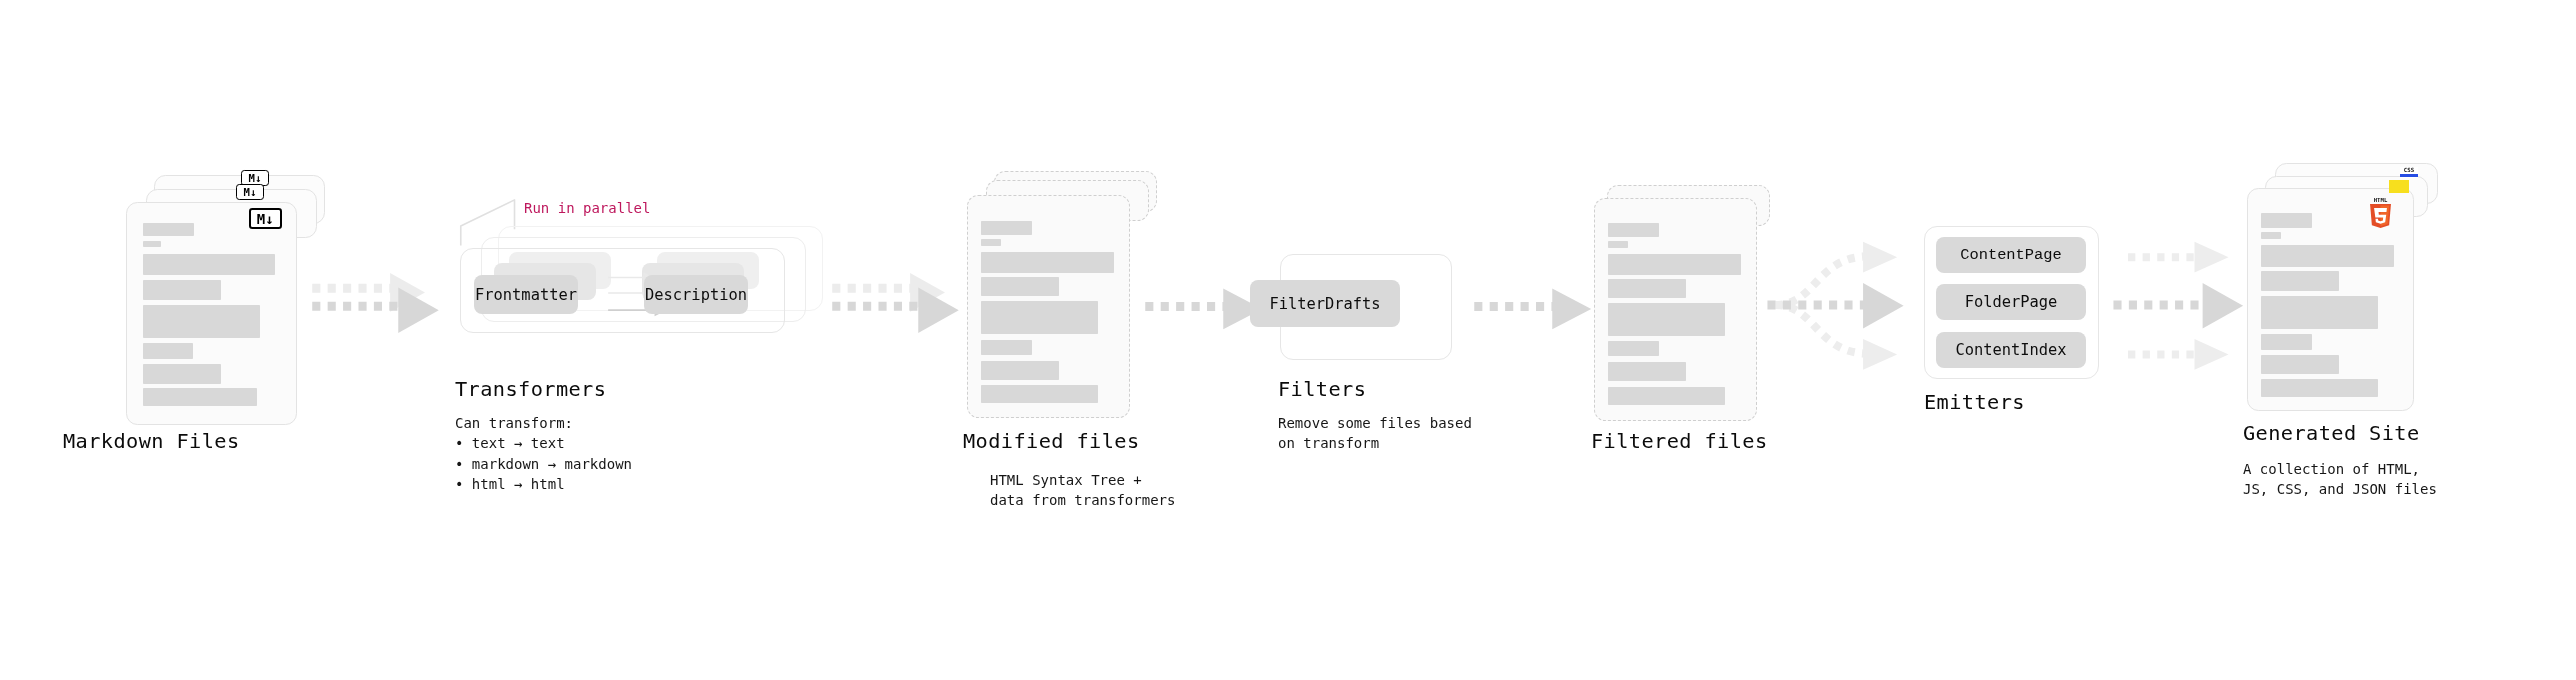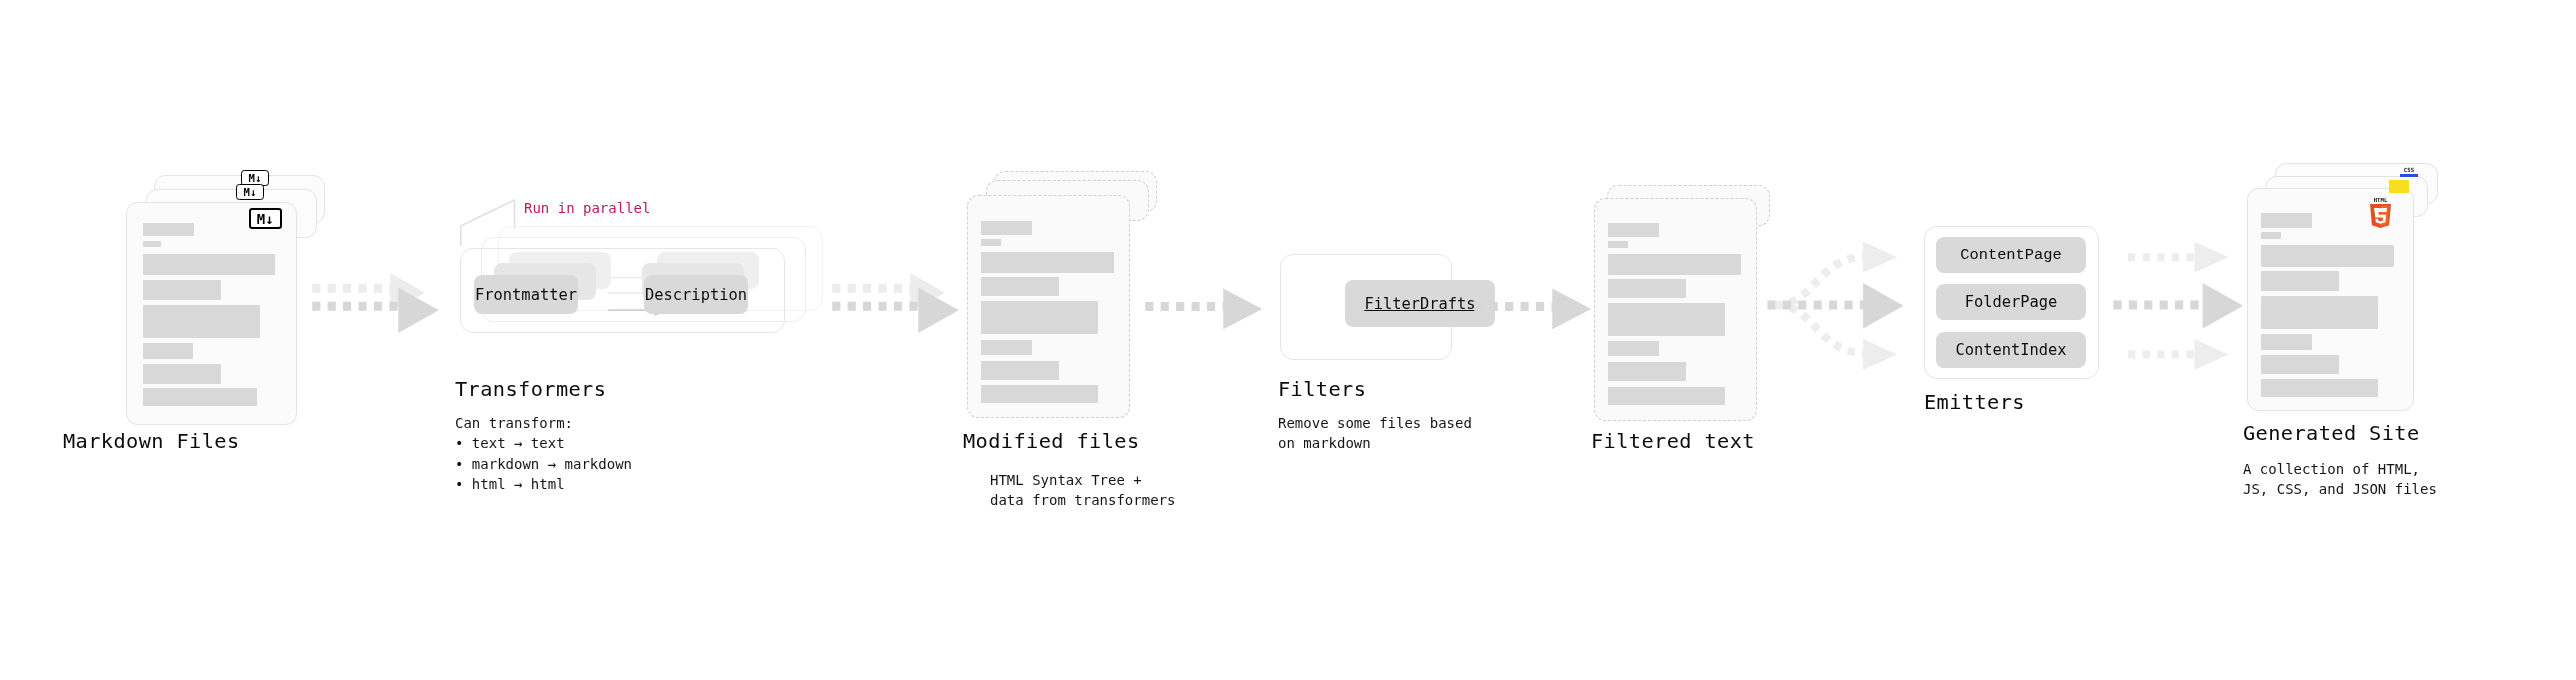--- a/index.html
+++ b/index.html
@@ -204,27 +204,27 @@
 
   <svg style="left:1142px; top:286px; width:130px; height:49px;" viewBox="0 0 160 60" width="130" height="49">
     <g stroke="#d7d7d7" stroke-width="11" stroke-dasharray="10 9" fill="none">
       <line x1="4" y1="25" x2="112" y2="25"></line>
     </g>
     <polygon points="100,3 148,28 100,53" fill="#d7d7d7"></polygon>
   </svg>
 
   <div class="stack">
     <div class="group" style="left:1280px; top:254px; width:172px; height:106px;"></div>
-    <div class="chip" style="left:1345px; top:280px; width:150px; height:47px;text-decoration:underline;">
+    <div class="chip" style="left:1250px; top:280px; width:150px; height:47px;">
       <span>FilterDrafts</span>
     </div>
   </div>
   <div class="cap-title" style="left:1278px; top:377px;">Filters</div>
   <div class="cap-sub" style="left:1278px; top:413px;">Remove some files based
-on markdown</div>
+on transform</div>
 
   <svg style="left:1471px; top:286px; width:130px; height:49px;" viewBox="0 0 160 60" width="130" height="49">
     <g stroke="#d7d7d7" stroke-width="11" stroke-dasharray="10 9" fill="none">
       <line x1="4" y1="25" x2="112" y2="25"></line>
     </g>
     <polygon points="100,3 148,28 100,53" fill="#d7d7d7"></polygon>
   </svg>
 
   <div class="stack">
     <div class="doc dashed" style="left:1607px; top:185px; width:163px; height:41px;"></div>
@@ -232,21 +232,21 @@
 
     <div class="line" style="left:1608px; top:223px; width:51px; height:14px;"></div>
     <div class="line" style="left:1608px; top:241px; width:19.5px; height:6.5px;"></div>
     <div class="line" style="left:1608px; top:254px; width:133px; height:21px;"></div>
     <div class="line" style="left:1608px; top:279px; width:78px; height:18.7px;"></div>
     <div class="line" style="left:1608px; top:303px; width:117px; height:33px;"></div>
     <div class="line" style="left:1608px; top:341px; width:51px; height:15.4px;"></div>
     <div class="line" style="left:1608px; top:362px; width:78px; height:18.7px;"></div>
     <div class="line" style="left:1608px; top:387px; width:117px; height:18px;"></div>
   </div>
-  <div class="cap-title" style="left:1591px; top:429px;">Filtered text</div>
+  <div class="cap-title" style="left:1591px; top:429px;">Filtered files</div>
 
   <svg style="left:1767px; top:228px; width:163px; height:154px;" viewBox="0 0 200 190" width="163" height="154">
 
     <path d="M 10 95 C 60 95, 60 35, 125 35" stroke="#ededed" stroke-width="10" stroke-dasharray="9 9" fill="none"></path>
     <polygon points="118,17 160,36 118,55" fill="#ededed"></polygon>
 
     <path d="M 10 95 C 60 95, 60 155, 125 155" stroke="#ededed" stroke-width="10" stroke-dasharray="9 9" fill="none"></path>
     <polygon points="118,137 160,156 118,175" fill="#ededed"></polygon>
 
     <g stroke="#d7d7d7" stroke-width="11" stroke-dasharray="10 9" fill="none">

